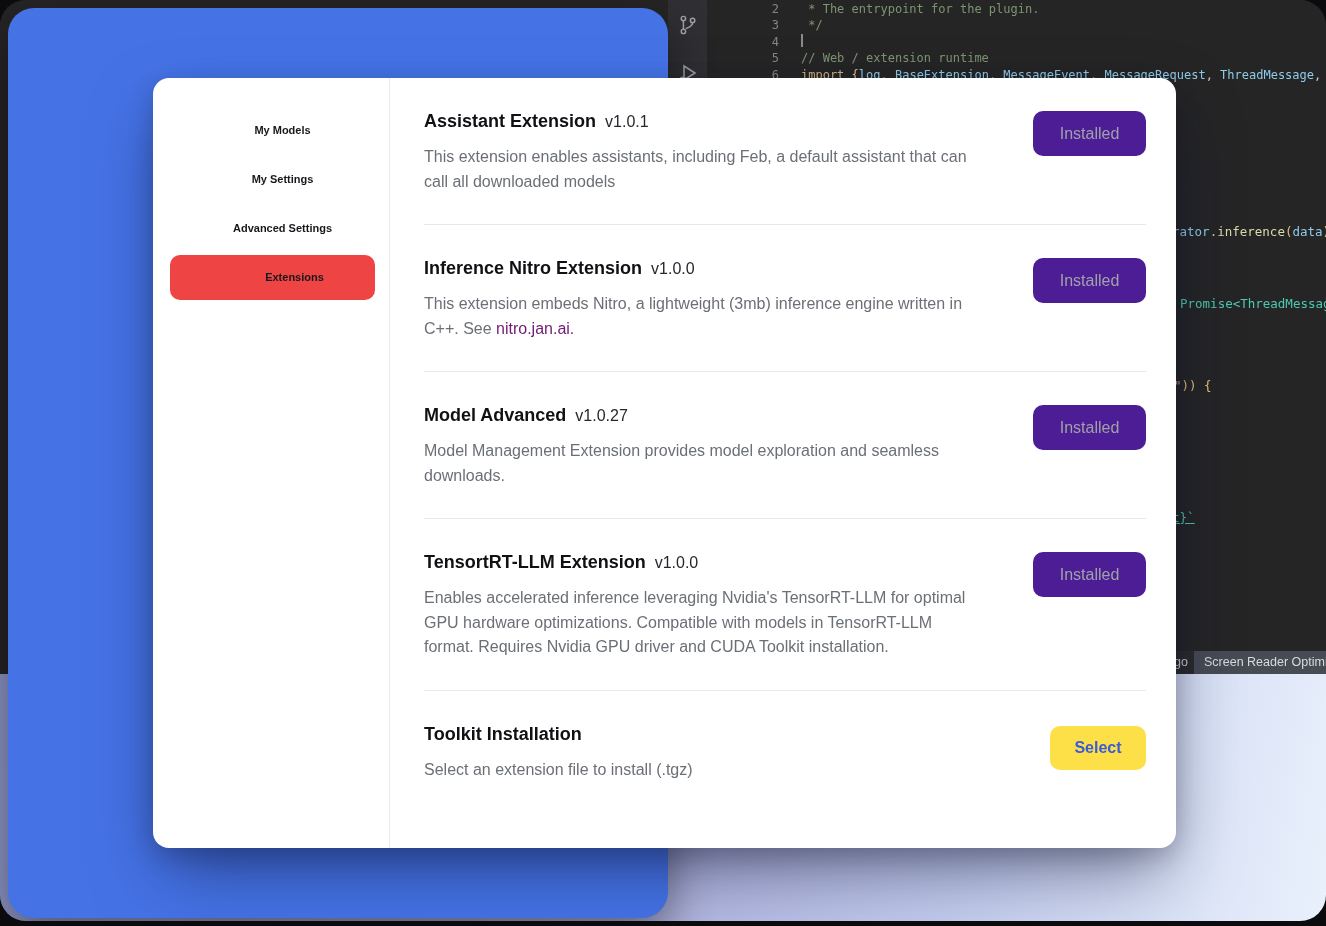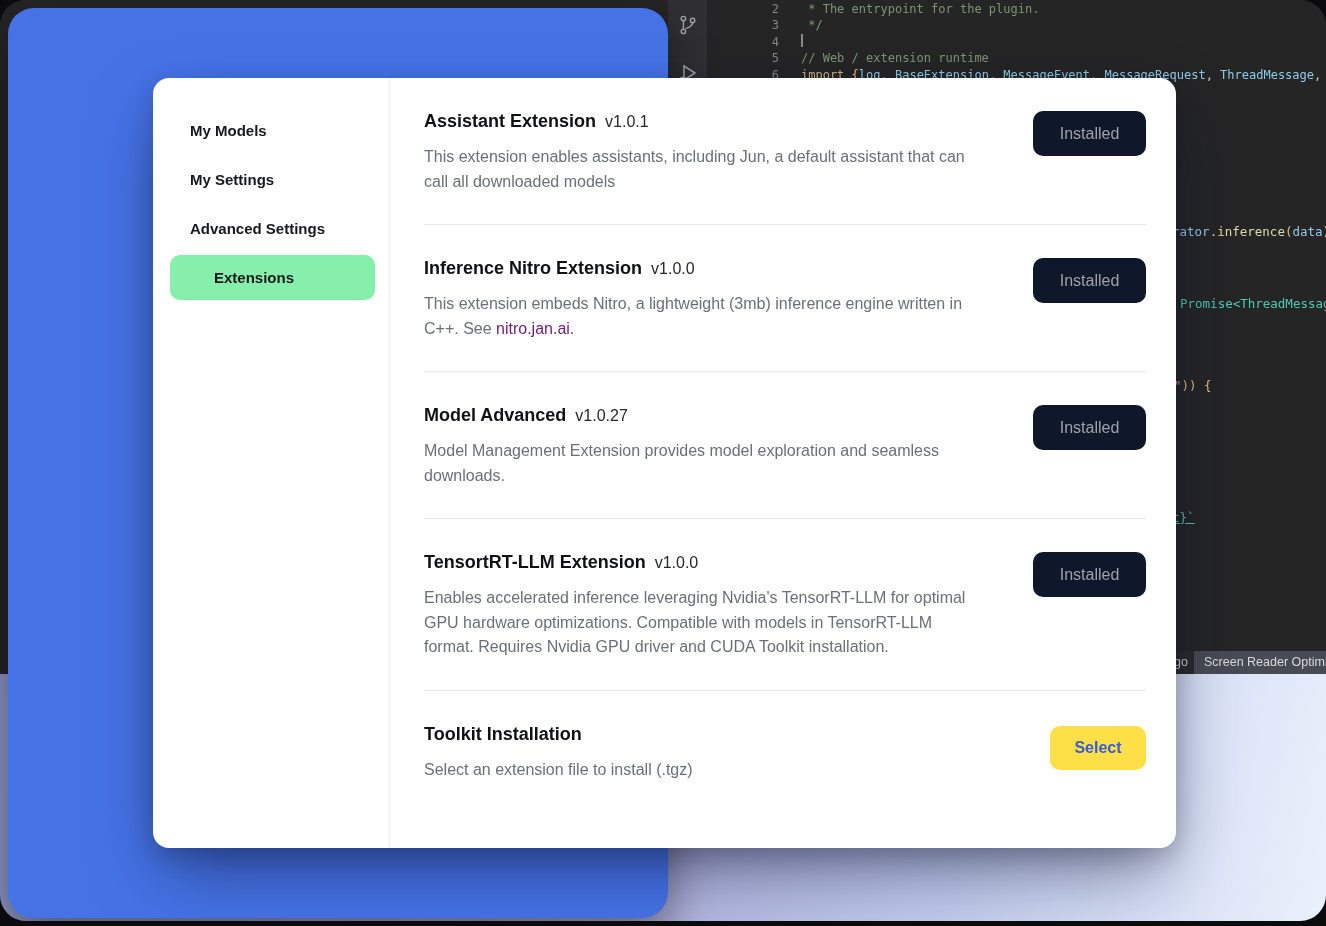--- a/index.html
+++ b/index.html
@@ -58,36 +58,36 @@
               background:#4573e6;border-radius:26px;
               box-shadow:0 18px 45px rgba(0,0,0,.45);}
 
   
   .modal{position:absolute;left:153px;top:78px;width:1023px;height:770px;background:#ffffff;
          border-radius:16px;box-shadow:0 30px 70px -12px rgba(15,20,55,.55),0 8px 24px rgba(0,0,0,.18);
          display:flex;overflow:hidden;}
   .sidebar{width:237px;flex:none;border-right:1px solid #ececec;padding-top:30px;
            box-sizing:border-box;padding-left:17px;padding-right:14px;}
   .sb-item{height:45px;line-height:45px;margin-bottom:4px;padding-left:20px;
-           font-size:15px;font-weight:700;color:#17181c;border-radius:10px;cursor:pointer;}
-  .sb-item.active{background:#86efac;padding-left:44px;}
+           font-size:11px;font-weight:700;color:#17181c;border-radius:10px;cursor:pointer;text-align:center;}
+  .sb-item.active{background:#ef4444;padding-left:44px;}
 
   .content{flex:1;box-sizing:border-box;padding:0 30px 0 34px;overflow:hidden;}
   .ext-row{display:flex;align-items:flex-start;justify-content:space-between;
            padding:33px 0 30px;border-bottom:1px solid #e8e8e8;gap:47px;}
   .ext-row:last-child{border-bottom:none;}
   .ext-text{width:585px;}
   .ext-title-line{margin-bottom:13px;}
   .ext-title{font-size:18px;font-weight:700;color:#101114;}
   .ext-version{font-size:16px;font-weight:400;color:#26282d;margin-left:9px;}
   .ext-desc{font-size:16px;line-height:24.5px;color:#6b6f76;}
   .link{color:#701a75;cursor:pointer;}
   .ext-btn{border:none;border-radius:10px;font-family:"Liberation Sans",sans-serif;
            font-size:16px;cursor:pointer;flex:none;margin-top:0;}
-  .ext-btn.installed{width:113px;height:45px;background:#0f172a;color:#a0a2a8;font-weight:500;}
+  .ext-btn.installed{width:113px;height:45px;background:#4c1d95;color:#a0a2a8;font-weight:500;}
   .ext-btn.select{width:96px;height:44px;background:#fde047;color:#3a5cd8;font-weight:700;margin-top:2px;}
 </style>
 </head>
 <body>
 
 <div class="screen">
 
   <div class="vscode">
     <div class="activity-bar">
       <svg width="22" height="26" viewBox="0 0 24 24">
@@ -124,21 +124,21 @@
     <div class="sidebar">
         <div class="sb-item">My Models</div>
         <div class="sb-item">My Settings</div>
         <div class="sb-item">Advanced Settings</div>
         <div class="sb-item active">Extensions</div>
       </div>
     <div class="content">
         <div class="ext-row">
           <div class="ext-text">
             <div class="ext-title-line"><span class="ext-title">Assistant Extension</span><span class="ext-version">v1.0.1</span></div>
-            <div class="ext-desc">This extension enables assistants, including Jun, a default assistant that can call all downloaded models</div>
+            <div class="ext-desc">This extension enables assistants, including Feb, a default assistant that can call all downloaded models</div>
           </div>
           <button class="ext-btn installed">Installed</button>
         </div>
         <div class="ext-row">
           <div class="ext-text">
             <div class="ext-title-line"><span class="ext-title">Inference Nitro Extension</span><span class="ext-version">v1.0.0</span></div>
             <div class="ext-desc">This extension embeds Nitro, a lightweight (3mb) inference engine written in C++. See <span class="link">nitro.jan.ai.</span></div>
           </div>
           <button class="ext-btn installed">Installed</button>
         </div>

